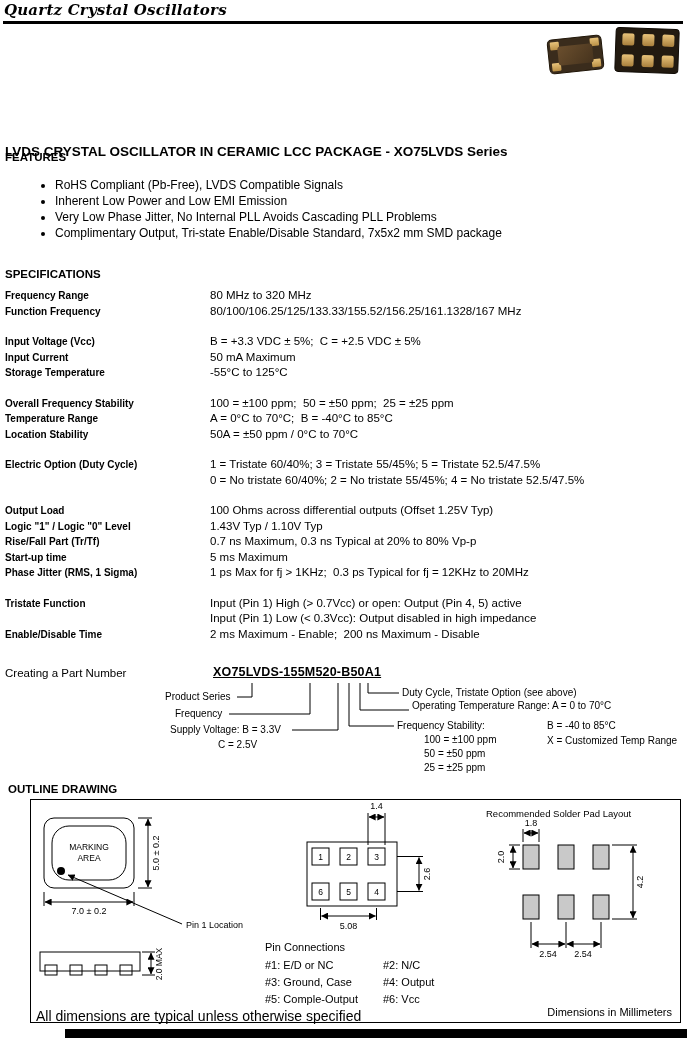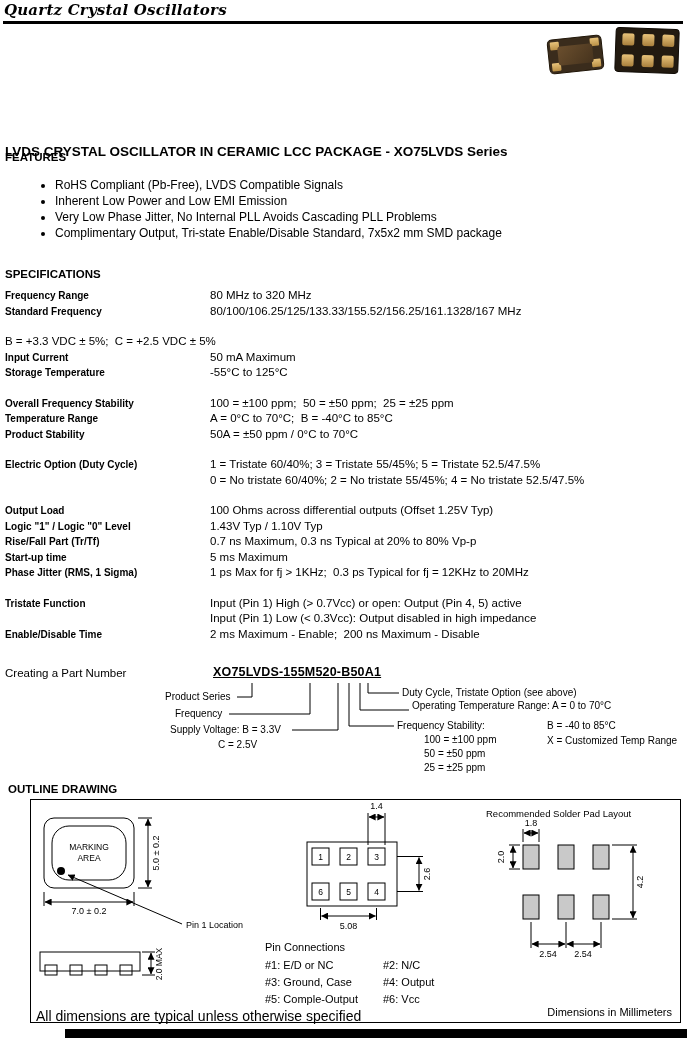--- a/index.html
+++ b/index.html
@@ -110,26 +110,27 @@
 
   <div class="abs sec-heading specs-heading">SPECIFICATIONS</div>
 
   <div class="abs specs">
     <div class="spec-group">
       <div class="spec-row">
         <span class="spec-label">Frequency Range</span>
         <span class="spec-value">80 MHz to 320 MHz</span>
       </div>
       <div class="spec-row">
-        <span class="spec-label">Standard Frequency</span>
+        <span class="spec-label">Function Frequency</span>
         <span class="spec-value">80/100/106.25/125/133.33/155.52/156.25/161.1328/167 MHz</span>
       </div>
     </div>
     <div class="spec-group">
       <div class="spec-row">
+        <span class="spec-label">Input Voltage (Vcc)</span>
         <span class="spec-value">B = +3.3 VDC ± 5%;  C = +2.5 VDC ± 5%</span>
       </div>
       <div class="spec-row">
         <span class="spec-label">Input Current</span>
         <span class="spec-value">50 mA Maximum</span>
       </div>
       <div class="spec-row">
         <span class="spec-label">Storage Temperature</span>
         <span class="spec-value">-55°C to 125°C</span>
       </div>
@@ -137,21 +138,21 @@
     <div class="spec-group">
       <div class="spec-row">
         <span class="spec-label">Overall Frequency Stability</span>
         <span class="spec-value">100 = ±100 ppm;  50 = ±50 ppm;  25 = ±25 ppm</span>
       </div>
       <div class="spec-row">
         <span class="spec-label">Temperature Range</span>
         <span class="spec-value">A = 0°C to 70°C;  B = -40°C to 85°C</span>
       </div>
       <div class="spec-row">
-        <span class="spec-label">Product Stability</span>
+        <span class="spec-label">Location Stability</span>
         <span class="spec-value">50A = ±50 ppm / 0°C to 70°C</span>
       </div>
     </div>
     <div class="spec-group">
       <div class="spec-row">
         <span class="spec-label">Electric Option (Duty Cycle)</span>
         <span class="spec-value">1 = Tristate 60/40%; 3 = Tristate 55/45%; 5 = Tristate 52.5/47.5%</span>
       </div>
       <div class="spec-row">
         <span class="spec-label"></span>

